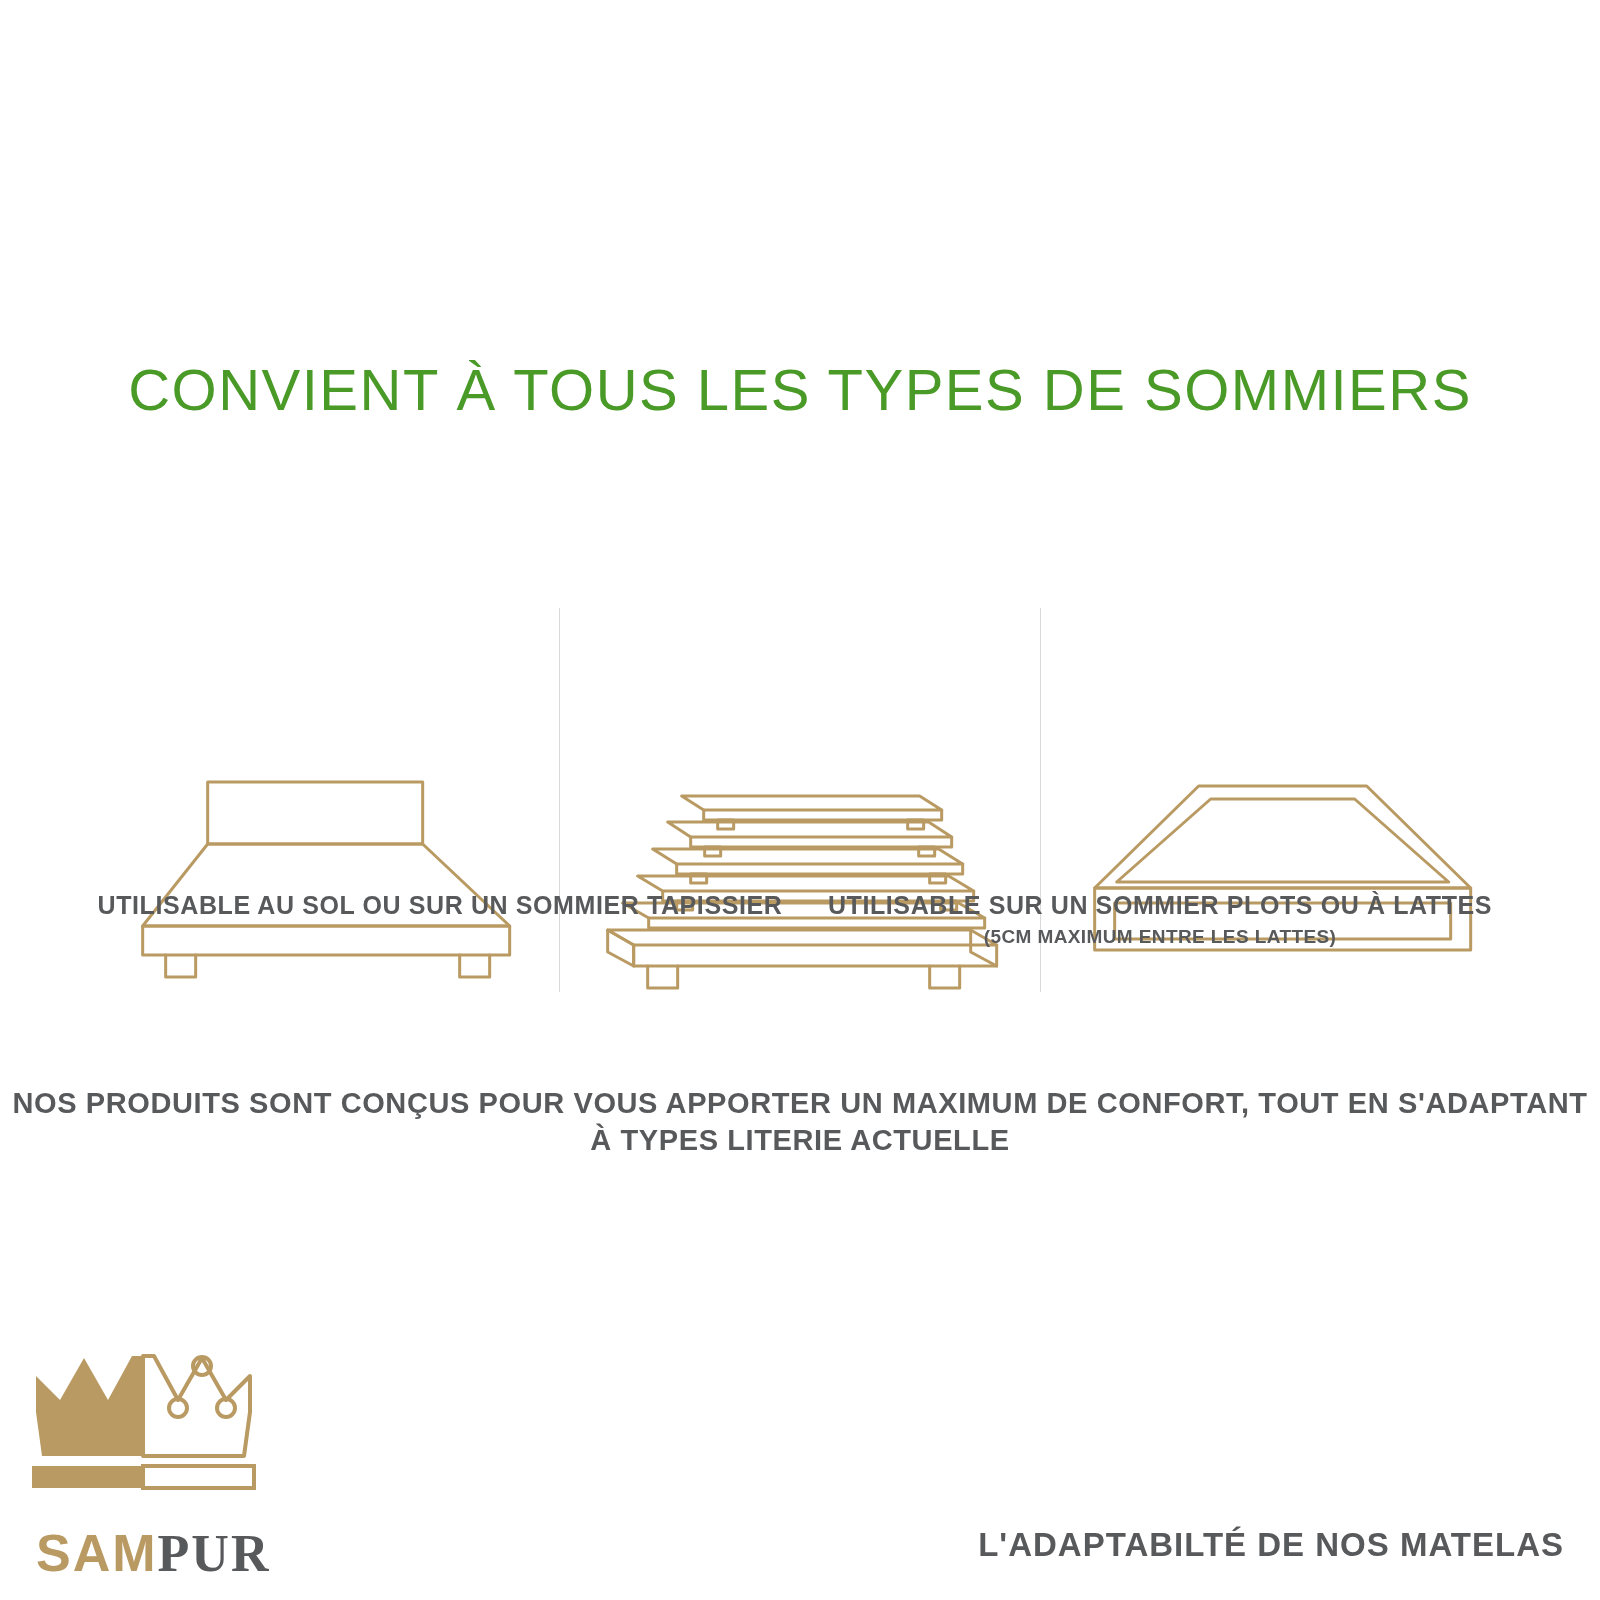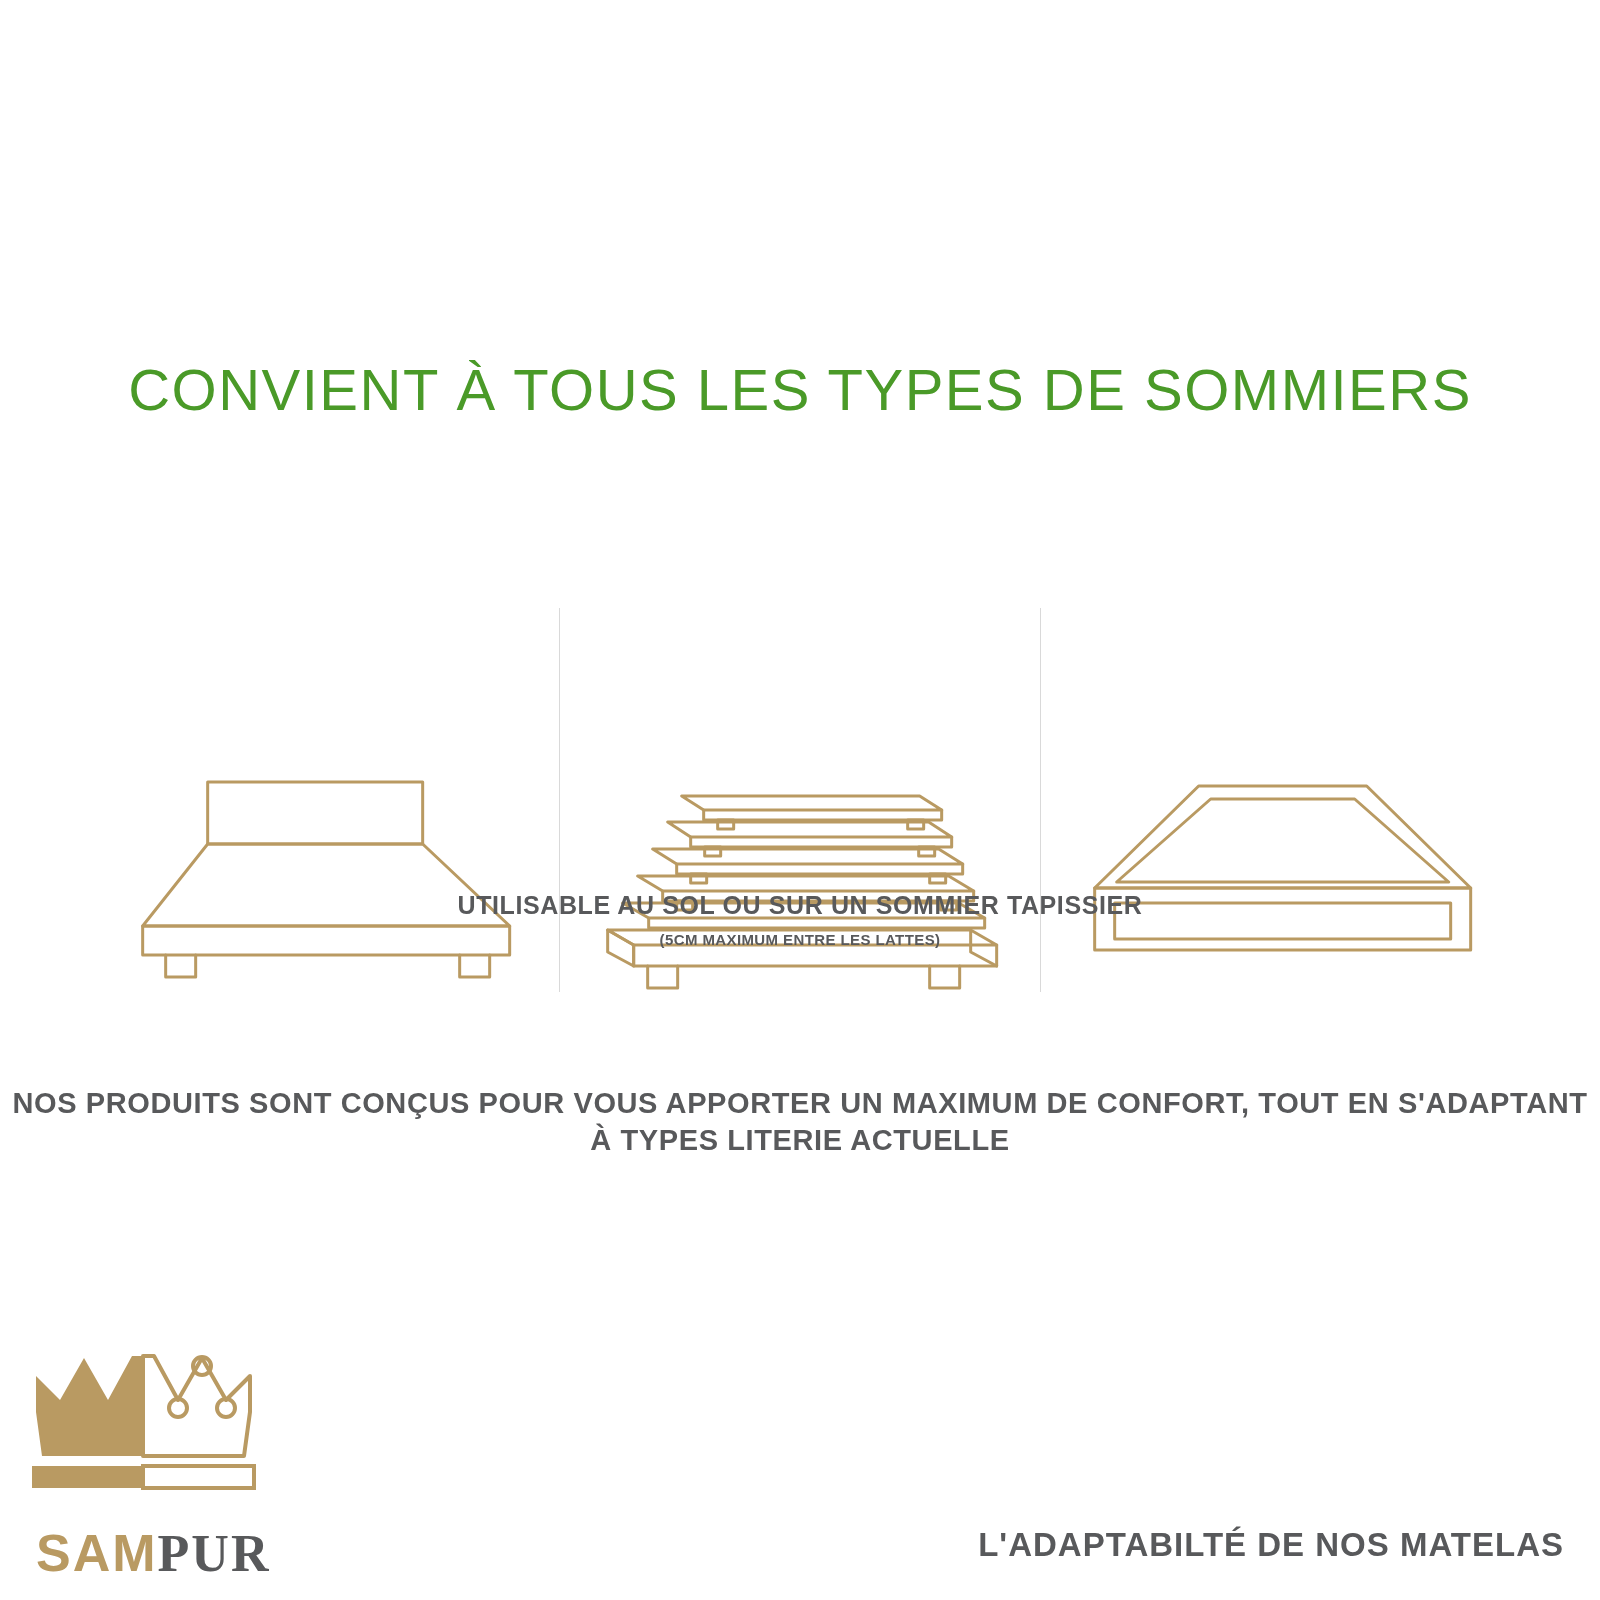--- a/index.html
+++ b/index.html
@@ -66,37 +66,37 @@
     display: block;
   }
 
   
   .captions {
     position: absolute;
     top: 890px;
     left: 80px;
     width: 1440px;
     display: flex;
-    flex-direction: column;
+    flex-direction: row;
   }
   .caption-cell {
     flex: 1 1 33.3333%;
     text-align: center;
     padding: 0 14px;
     box-sizing: border-box;
   }
   .caption-main {
     font-size: 25px;
     font-weight: bold;
     letter-spacing: 0.6px;
     color: #58595b;
     line-height: 1.25;
   }
   .caption-sub {
-    font-size: 15px;
+    font-size: 19px;
     font-weight: bold;
     letter-spacing: 0.4px;
     color: #58595b;
     margin-top: 5px;
     line-height: 1.2;
   }
 
   
   .tagline {
     position: absolute;
@@ -241,20 +241,21 @@
     </div>
 
   </div>
 
   <div class="captions">
     <div class="caption-cell">
       <div class="caption-main">UTILISABLE AU SOL OU SUR UN SOMMIER TAPISSIER</div>
       <div class="caption-sub"></div>
     </div>
     <div class="caption-cell">
+      <div class="caption-main">UTILISABLE SUR UN SOMMIER PLOTS OU À LATTES</div>
       <div class="caption-sub">(5CM MAXIMUM ENTRE LES LATTES)</div>
     </div>
   </div>
 
   <div class="tagline">NOS PRODUITS SONT CONÇUS POUR VOUS APPORTER UN MAXIMUM DE CONFORT, TOUT EN S'ADAPTANT À TYPES LITERIE ACTUELLE</div>
 
   <div class="footer">
     <div class="logo">
       <svg class="logo-mark" viewBox="0 0 230 185">
 

